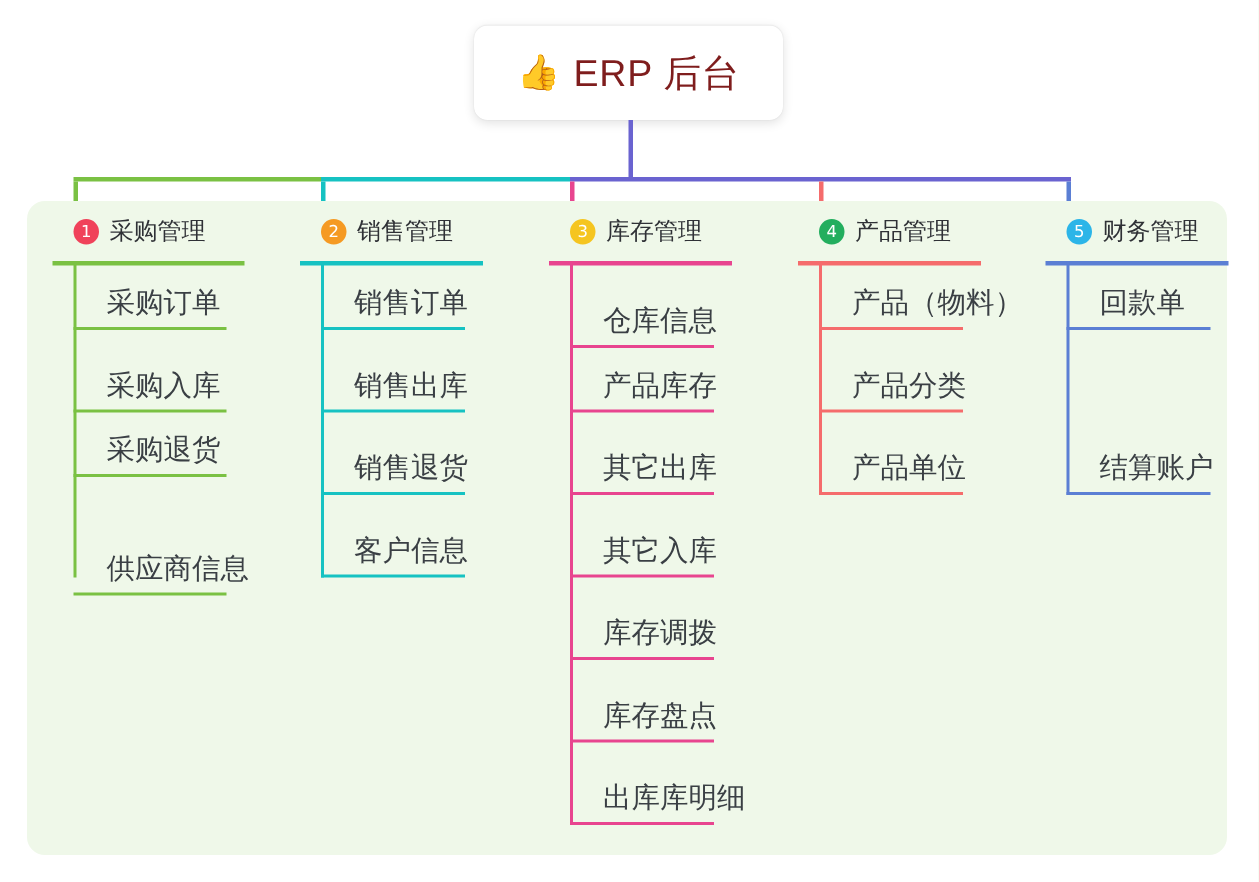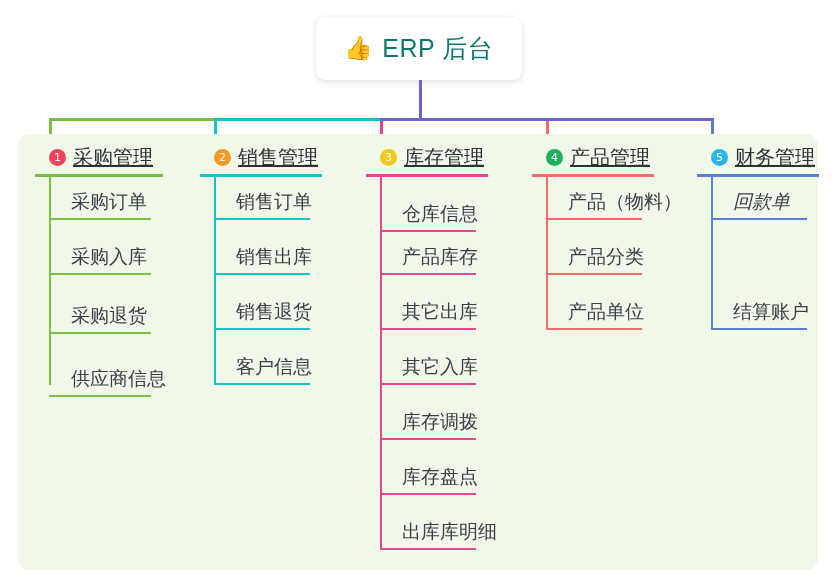--- a/index.html
+++ b/index.html
@@ -15,21 +15,21 @@
   
   .title-card{
     position:absolute;left:316px;top:17px;width:206px;height:63px;
     background:#ffffff;border-radius:9px;
     box-shadow:0 2px 7px rgba(0,0,0,.12), 0 0 1px rgba(0,0,0,.10);
     display:flex;align-items:center;justify-content:center;
     box-sizing:border-box;
   }
   .title-inner{display:flex;align-items:center;gap:9px;}
   .title-emoji{font-size:23px;line-height:1;}
-  .title-text{font-size:25px;color:#0f766e;letter-spacing:.5px;white-space:nowrap;}
+  .title-text{font-size:25px;color:#7f1d1d;letter-spacing:.5px;white-space:nowrap;}
 
   
   .seg{position:absolute;}
   .h{height:3px;}
   .v{width:3px;}
 
   
   .panel{
     position:absolute;left:18px;top:134px;width:800px;height:436px;
     background:#eff8e9;border-radius:12px;
@@ -39,21 +39,21 @@
   .col{position:absolute;top:0;}
   .col-head{
     position:absolute;top:10px;left:14px;
     display:flex;align-items:center;gap:7px;white-space:nowrap;
   }
   .badge{
     width:17px;height:17px;border-radius:50%;
     color:#fff;font-size:11px;line-height:17px;text-align:center;
     display:inline-block;flex:0 0 auto;font-family:"DejaVu Sans",sans-serif;
   }
-  .col-title{font-size:20px;color:#2f3136;text-decoration:underline;}
+  .col-title{font-size:16px;color:#2f3136;}
   .head-rule{position:absolute;height:3px;left:0;top:40px;}
   .trunk{position:absolute;width:2px;left:14px;top:40px;}
   .leaf{position:absolute;left:14px;}
   .leaf-label{
     position:absolute;left:22px;bottom:5px;
     font-size:19px;color:#3a3f44;white-space:nowrap;margin-top:26px;
   }
   .leaf-rule{position:absolute;left:0;bottom:0;height:2px;}
 </style>
 </head>
@@ -91,21 +91,21 @@
           <div class="head-rule" style="width: 128px; background: rgb(122, 193, 67);"></div>
           <div class="trunk" style="background: rgb(122, 193, 67); height: 211px;"></div>
           <div class="leaf" style="top: 56px; height: 30px; width: 102px;">
             <span class="leaf-label">采购订单</span>
             <div class="leaf-rule" style="width: 102px; background: rgb(122, 193, 67);"></div>
           </div>
           <div class="leaf" style="top: 111px; height: 30px; width: 102px;">
             <span class="leaf-label">采购入库</span>
             <div class="leaf-rule" style="width: 102px; background: rgb(122, 193, 67);"></div>
           </div>
-          <div class="leaf" style="top: 170px; height: 30px; width: 102px;">
+          <div class="leaf" style="top: 154px; height: 30px; width: 102px;">
             <span class="leaf-label">采购退货</span>
             <div class="leaf-rule" style="width: 102px; background: rgb(122, 193, 67);"></div>
           </div>
           <div class="leaf" style="top: 233px; height: 30px; width: 102px; padding-left: 27px;">
             <span class="leaf-label">供应商信息</span>
             <div class="leaf-rule" style="width: 102px; background: rgb(122, 193, 67);"></div>
           </div>
         </div>
         <div class="col" style="left: 182px; width: 150px; height: 436px;">
           <div class="col-head">
@@ -187,21 +187,21 @@
             <div class="leaf-rule" style="width: 96px; background: rgb(245, 108, 108);"></div>
           </div>
         </div>
         <div class="col" style="left: 679px; width: 140px; height: 436px;">
           <div class="col-head">
             <span class="badge" style="background: rgb(44, 181, 232);">5</span>
             <span class="col-title">财务管理</span>
           </div>
           <div class="head-rule" style="width: 122px; background: rgb(91, 127, 212);"></div>
           <div class="trunk" style="background: rgb(91, 127, 212); height: 156px;"></div>
-          <div class="leaf" style="top: 56px; height: 30px; width: 96px; font-style: italic;">
+          <div class="leaf" style="top: 56px; height: 30px; width: 96px;">
             <span class="leaf-label">回款单</span>
             <div class="leaf-rule" style="width: 96px; background: rgb(91, 127, 212);"></div>
           </div>
           <div class="leaf" style="top: 166px; height: 30px; width: 96px;">
             <span class="leaf-label">结算账户</span>
             <div class="leaf-rule" style="width: 96px; background: rgb(91, 127, 212);"></div>
           </div>
         </div>
       </div>
   </div>

